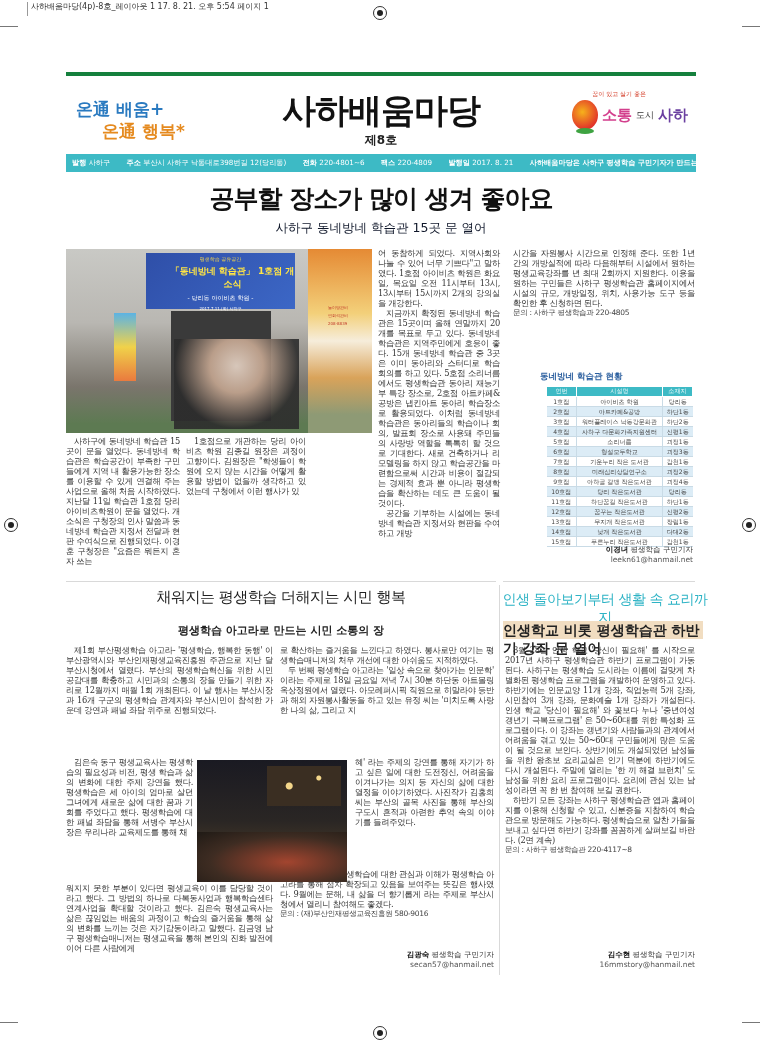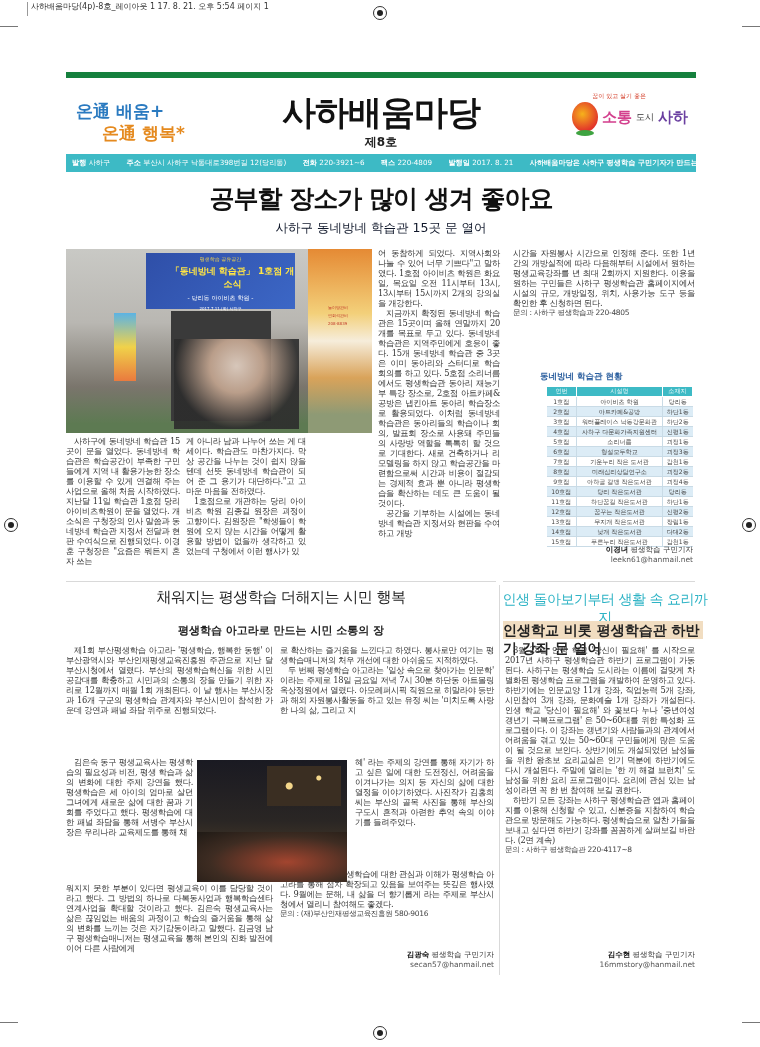--- a/index.html
+++ b/index.html
@@ -1,21 +1,21 @@
 <!DOCTYPE html>
 <html><head>
 <meta charset="utf-8">
 <style>
   * { box-sizing: border-box; margin: 0; padding: 0; }
   body { width: 760px; height: 1047px; background: #fff; font-family: "DejaVu Serif", serif; color: #222; position: relative; overflow: hidden; }
   .file-header { position: absolute; left: 27px; top: 2px; font-family: "DejaVu Sans", sans-serif; font-size: 8px; color: #333; border-left: 1px solid #999; padding-left: 3px; height: 14px; line-height: 10px; }
   .reg-mark { position: absolute; width: 14px; height: 14px; border-radius: 50%; border: 1px solid #333; }
   .reg-mark::before { content: ""; position: absolute; left: 3px; top: 3px; width: 6px; height: 6px; background: #222; border-radius: 50%; }
   .crop-line { position: absolute; background: #777; }
-  .masthead { position: absolute; left: 66px; top: 72px; width: 630px; height: 80px; border-top: 6px solid #15803d; }
+  .masthead { position: absolute; left: 66px; top: 72px; width: 630px; height: 80px; border-top: 4px solid #15803d; }
   .slogan-left { position: absolute; left: 10px; top: 22px; font-family: "DejaVu Sans", sans-serif; font-weight: bold; font-size: 17px; line-height: 22px; }
   .slogan-left .l1 { color: #2a7ac0; }
   .slogan-left .l2 { color: #e58a1f; padding-left: 26px; }
   .paper-title { position: absolute; left: 200px; top: 12px; width: 230px; text-align: center; font-family: "DejaVu Sans", sans-serif; font-weight: bold; font-size: 34px; letter-spacing: -1px; color: #111; }
   .issue-no { position: absolute; left: 200px; top: 56px; width: 230px; text-align: center; font-family: "DejaVu Sans", sans-serif; font-size: 12px; font-weight: bold; }
   .logo-right { position: absolute; right: 8px; top: 24px; display: flex; align-items: center; gap: 4px; }
   .logo-s { width: 26px; height: 30px; border-radius: 50%; background: radial-gradient(circle at 40% 40%, #f6b21b, #e2352a 70%); position: relative; }
   .logo-s::after { content: ""; position: absolute; bottom: -4px; left: 4px; width: 18px; height: 6px; background: #3ea341; border-radius: 50%; }
   .logo-text { font-family: "DejaVu Sans", sans-serif; font-weight: bold; }
   .logo-small { position: absolute; right: 50px; top: 14px; font-size: 6px; color: #d5422d; font-family: "DejaVu Sans", sans-serif; }
@@ -84,21 +84,21 @@
     <div class="logo-s"></div>
     <span class="logo-text" style="color:#d33f8d; font-size:15px;">소통</span>
     <span class="logo-text" style="color:#333; font-size:9px; font-weight:normal;">도시</span>
     <span class="logo-text" style="color:#6a3fa0; font-size:15px;">사하</span>
   </div>
 </div>
 
 <div class="info-bar">
   <span><b>발행</b> <span>사하구</span></span>
   <span><b>주소</b> <span>부산시 사하구 낙동대로398번길 12(당리동)</span></span>
-  <span><b>전화</b> <span>220-3921~6</span></span>
+  <span><b>전화</b> <span>220-4801~6</span></span>
   <span><b>팩스</b> <span>220-4809</span></span>
   <span><b>발행일</b> <span>2017. 8. 21</span></span>
   <b>사하배움마당은 사하구 평생학습 구민기자가 만드는 신문입니다.</b>
 </div>
 
 <div class="headline1">공부할 장소가 많이 생겨 좋아요</div>
 <div class="subhead1">사하구 동네방네 학습관 15곳 문 열어</div>
 
 <div class="photo1">
   <div class="poster"></div>
@@ -116,21 +116,20 @@
     <div>놀이방완비</div>
     <div>연회석완비</div>
     <div>208-8839</div>
   </div>
 </div>
 
 <div class="col" style="left:66px; top:436px; width:114px;">
   <p>사하구에 동네방네 학습관 15곳이 문을 열었다. 동네방네 학습관은 학습공간이 부족한 구민들에게 지역 내 활용가능한 장소를 이용할 수 있게 연결해 주는 사업으로 올해 처음 시작하였다. 지난달 11일 학습관 1호점 당리 아이비츠학원이 문을 열었다. 개소식은 구청장의 인사 말씀과 동네방네 학습관 지정서 전달과 현판 수여식으로 진행되었다. 이경훈 구청장은 "요즘은 뭐든지 혼자 쓰는</p>
 </div>
 <div class="col" style="left:186px; top:436px; width:120px;">
-  <p class="ni">게 아니라 남과 나누어 쓰는 게 대세이다. 학습관도 마찬가지다. 막상 공간을 나누는 것이 쉽지 않을 텐데 선뜻 동네방네 학습관이 되어 준 그 용기가 대단하다."고 고마운 마음을 전하였다.</p>
   <p>1호점으로 개관하는 당리 아이비츠 학원 김종길 원장은 괴정이 고향이다. 김원장은 "학생들이 학원에 오지 않는 시간을 어떻게 활용할 방법이 없을까 생각하고 있었는데 구청에서 이런 행사가 있</p>
 </div>
 <div class="col" style="left:378px; top:248px; width:122px;">
   <p class="ni">어 동참하게 되었다. 지역사회와 나눌 수 있어  너무 기쁘다"고 말하였다. 1호점 아이비츠 학원은 화요일, 목요일 오전 11시부터 13시, 13시부터 15시까지 2개의 강의실을 개강한다.</p>
   <p>지금까지 확정된 동네방네 학습관은 15곳이며 올해 연말까지 20개를 목표로 두고 있다. 동네방네 학습관은 지역주민에게 호응이 좋다. 15개 동네방네 학습관 중 3곳은 이미 동아리와 스터디로 학습 회의를 하고 있다. 5호점 소리너름에서도 평생학습관 동아리 재능기부 특강 장소로, 2호점 아트카페&amp;공방은 냅킨아트 동아리 학습장소로 활용되었다. 이처럼 동네방네 학습관은 동아리들의 학습이나 회의, 발표회 장소로 사용돼 주민들의 사랑방 역할을 톡톡히 할 것으로 기대한다. 새로 건축하거나 리모델링을 하지 않고 학습공간을 마련함으로써 시간과 비용이 절감되는 경제적 효과 뿐 아니라 평생학습을 확산하는 데도 큰 도움이 될 것이다.</p>
   <p>공간을 기부하는 시설에는 동네방네 학습관 지정서와 현판을 수여하고 개방</p>
 </div>
 <div class="col" style="left:513px; top:248px; width:182px;">
   <p class="ni">시간을 자원봉사 시간으로 인정해 준다. 또한 1년 간의 개방실적에 따라 다음해부터 시설에서 원하는 평생교육강좌를 년 최대 2회까지 지원한다. 이용을 원하는 구민들은  사하구 평생학습관 홈페이지에서 시설의 규모, 개방일정, 위치, 사용가능 도구 등을 확인한 후 신청하면 된다.</p>
   <p class="ni contact">문의 : 사하구 평생학습과 220-4805</p>

